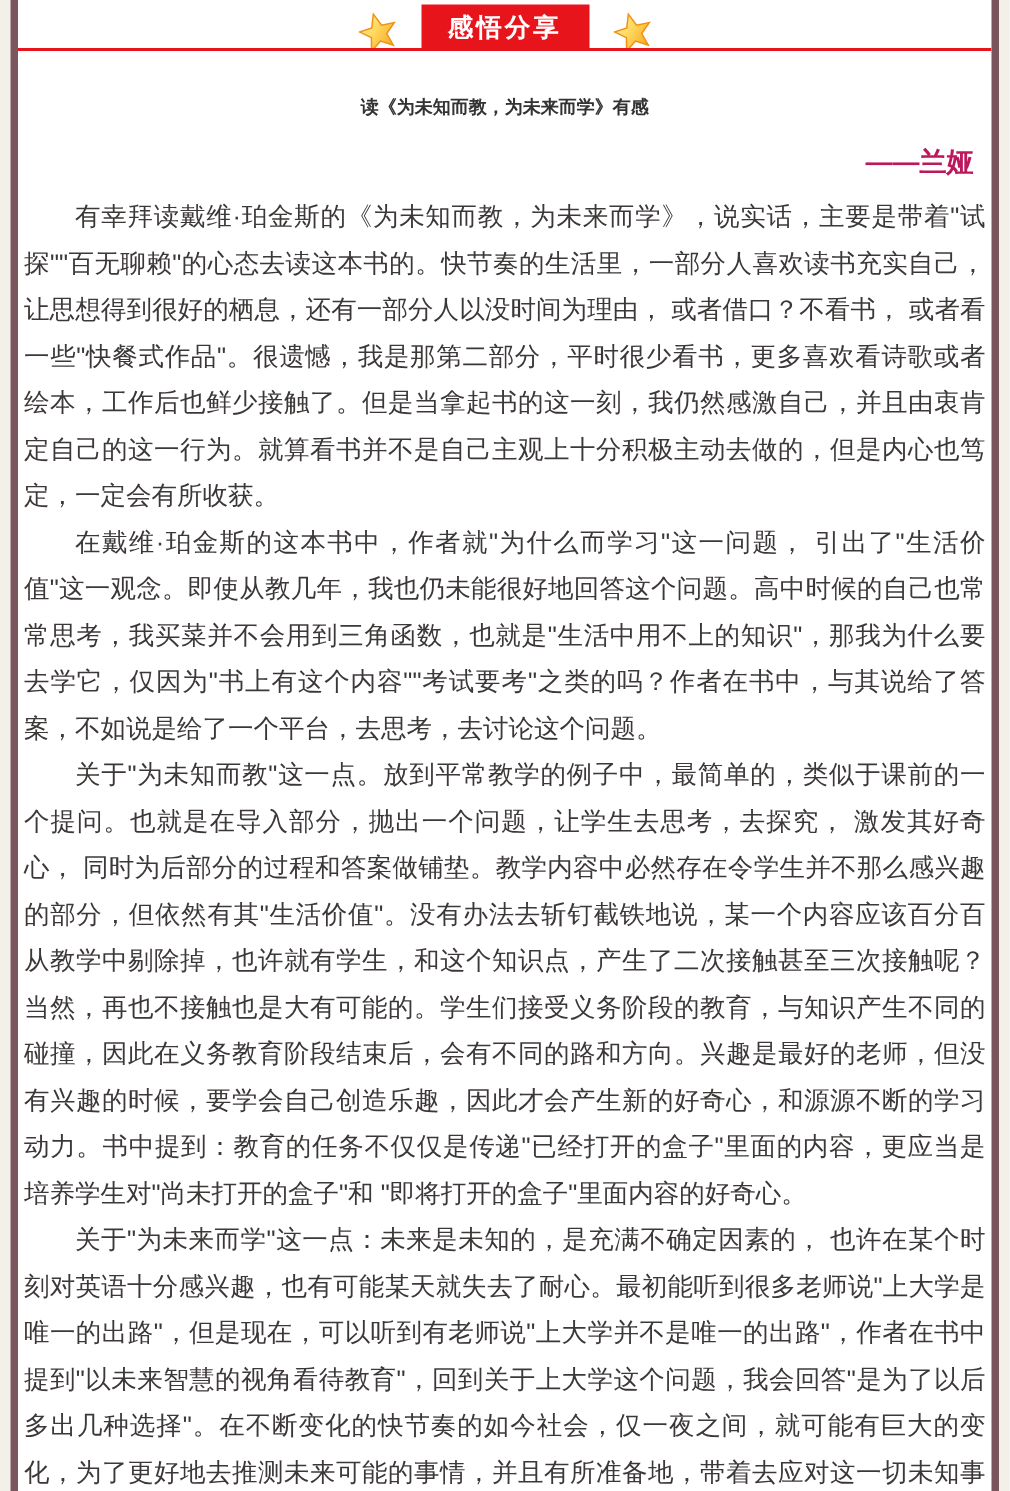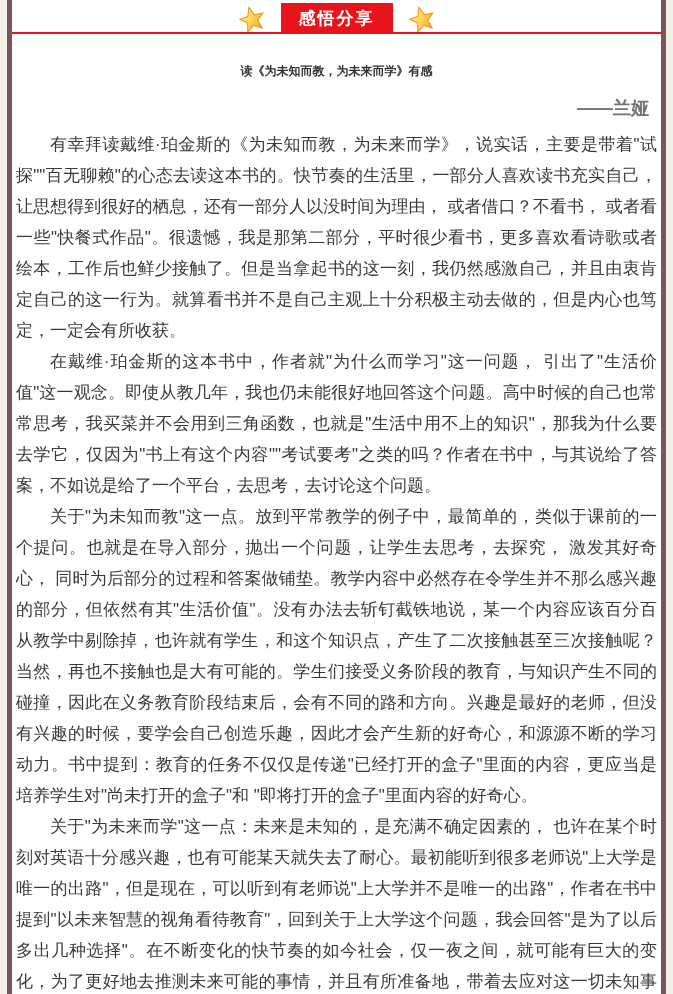--- a/index.html
+++ b/index.html
@@ -20,21 +20,21 @@
     background: #ffffff;
     border-left: 5px solid #7a555c;
     border-right: 5px solid #7a555c;
     overflow: hidden;
   }
   .header {
     position: relative;
     height: 34px;
     display: flex;
     justify-content: center;
-    align-items: center;
+    align-items: flex-end;
   }
   .header::after {
     content: "";
     position: absolute;
     left: 0; right: 0; bottom: 0;
     height: 2px;
     background: #e8141b;
   }
   .star {
     width: 26px; height: 26px;
@@ -67,21 +67,21 @@
     font-weight: bold;
     text-align: center;
     color: #343232;
   }
   .author {
     margin: 11px 8px 0 0;
     font-size: 18px;
     line-height: 24px;
     font-weight: bold;
     text-align: right;
-    color: #737373;
+    color: #be185d;
   }
   .article p {
     margin: 0;
     font-size: 17px;
     line-height: 31px;
     text-align: justify;
     text-indent: 2em;
     color: #3d3838;
   }
   .article p:first-of-type { margin-top: 9px; }

